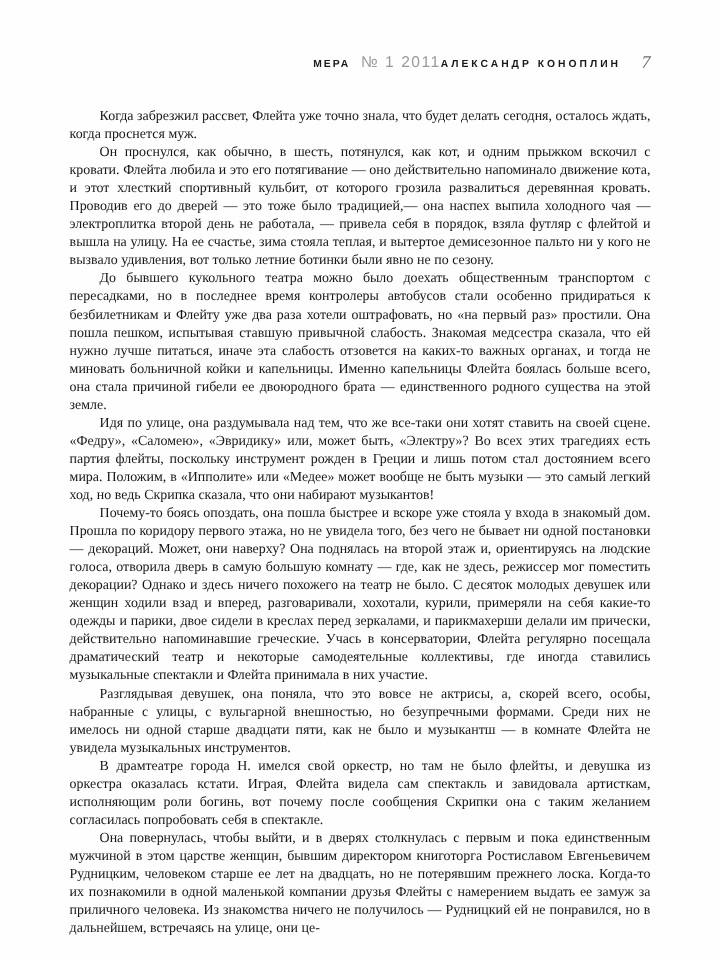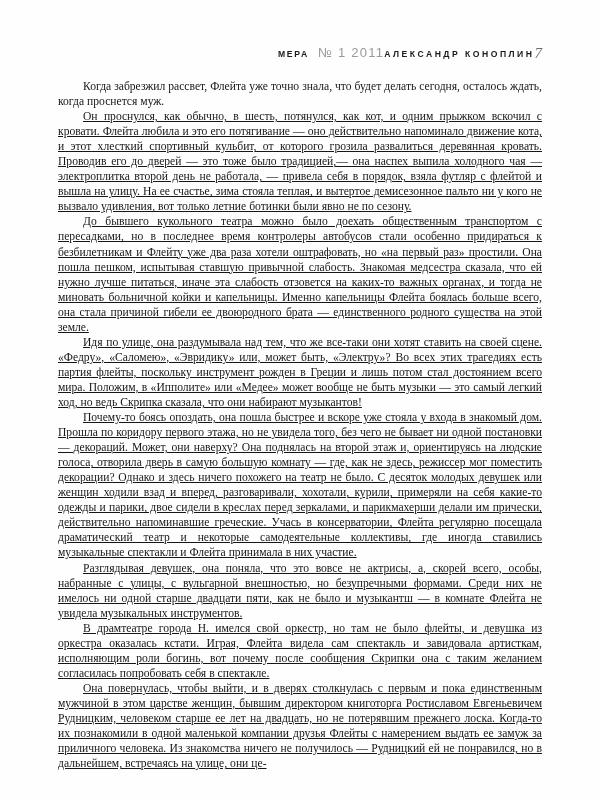--- a/index.html
+++ b/index.html
@@ -52,20 +52,21 @@
   .issue-info {
     font-size: 13px;
     font-weight: 400;
     letter-spacing: 1.25px;
     color: #9a9a9a;
   }
 
   .rh-right {
     display: flex;
     align-items: baseline;
+    gap: 17px;
     white-space: nowrap;
   }
 
   .author-name {
     font-size: 8.6px;
     font-weight: 700;
     letter-spacing: 2.5px;
     color: #1a1a1a;
     text-transform: uppercase;
   }
@@ -76,41 +77,40 @@
     font-weight: 400;
     color: #6d6d6d;
     font-style: italic;
     position: relative;
     top: 1px;
   }
 
   
   .text-column {
     position: absolute;
-    top: 79px;
+    top: 89px;
     left: 58px;
     width: 484px;
   }
 
   .para {
     margin: 0;
     text-align: justify;
     text-justify: inter-word;
     text-indent: 25px;
     font-size: 11.6px;
     line-height: 15.05px;
     color: #161616;
     -webkit-hyphens: manual;
     hyphens: manual;
     word-spacing: 0.1px;
   }
 
   .para + .para {
     margin-top: 0;
-    text-decoration: underline;
   }
 </style>
 </head>
 <body>
 
 <div class="page">
 
   <div class="running-head">
     <div class="rh-left">
       <span class="journal-title">МЕРА</span>

